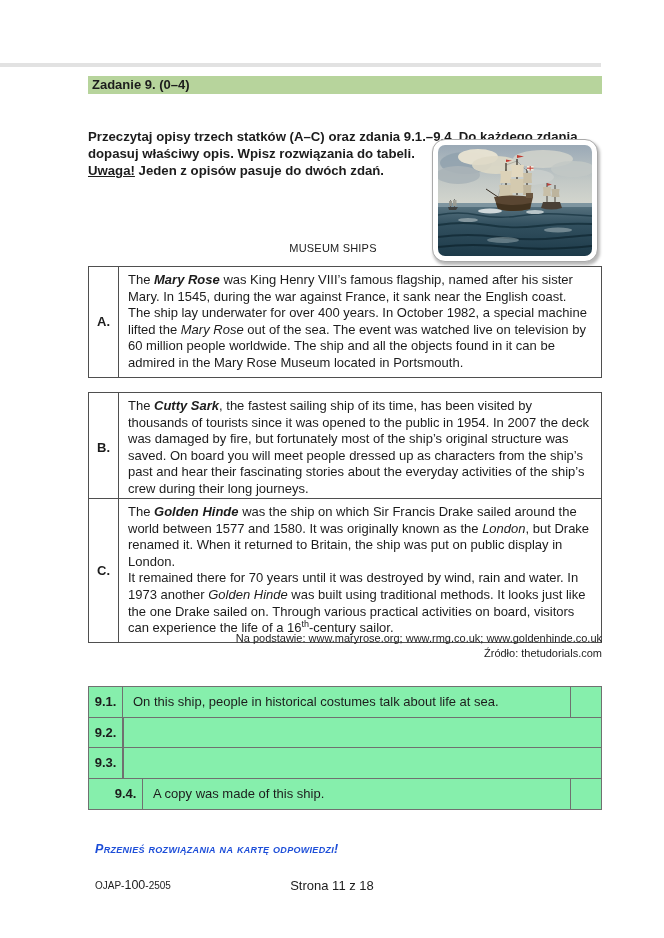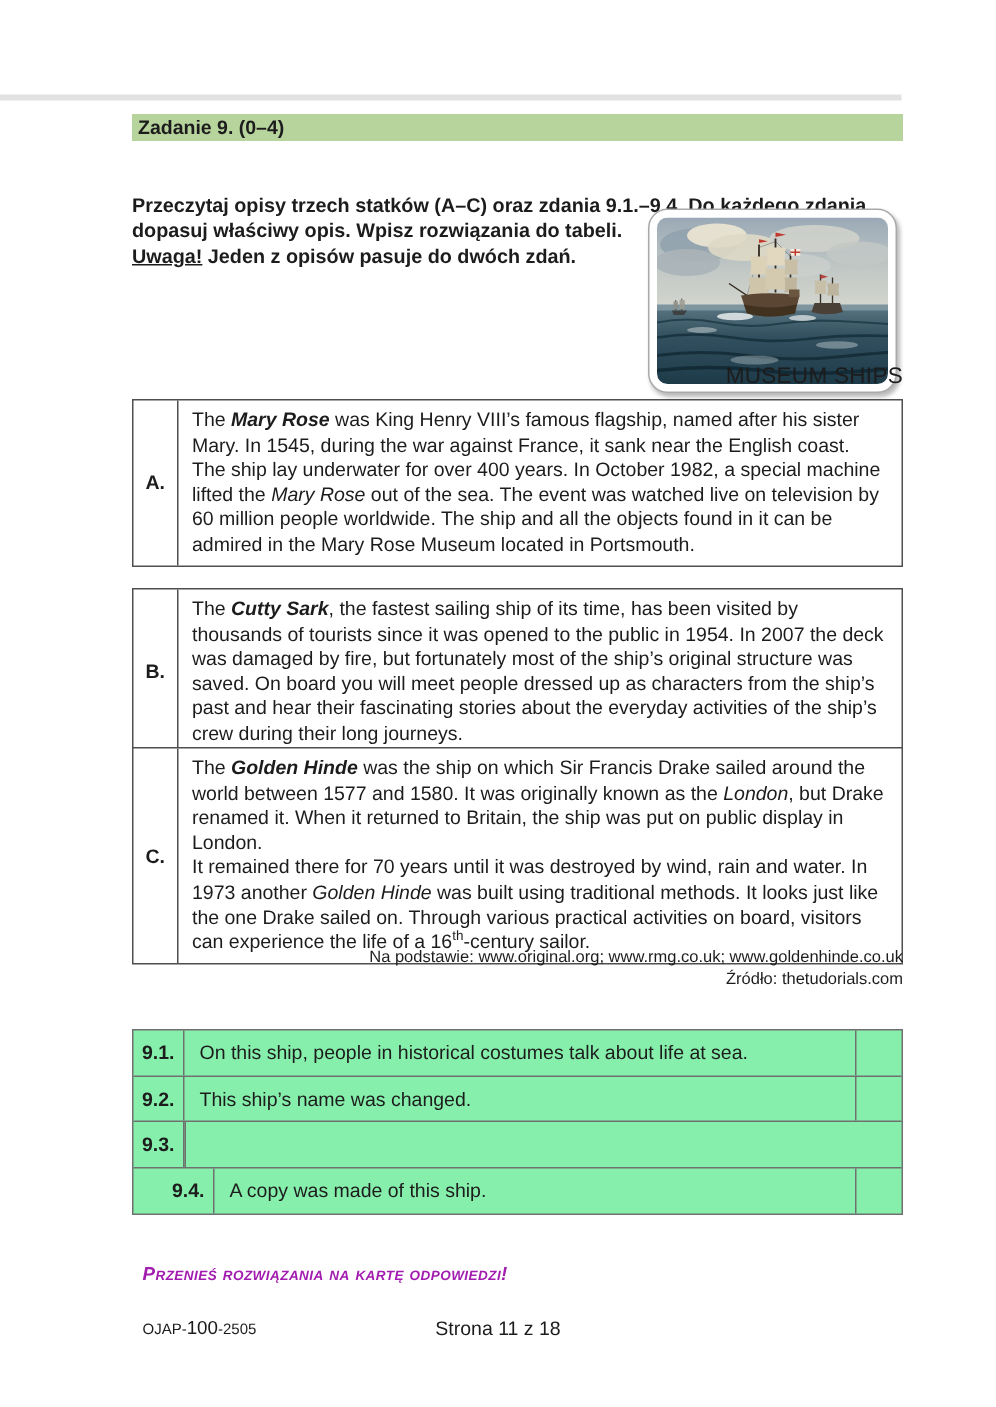--- a/index.html
+++ b/index.html
@@ -25,22 +25,22 @@
     font-size:13.2px; font-weight:700; line-height:17px;margin-top:31px;
   }
   .instructions .warn-prefix { text-decoration:underline; }
   .illustration-frame {
     position:absolute; left:432px; top:139px; width:166px; height:123px;
     background:#ffffff; border:1px solid #a9a9a9; border-radius:13px;
     padding:5px; box-shadow:1.5px 2.5px 3px rgba(0,0,0,0.28);
   }
   .illustration-frame svg { display:block; width:154px; height:111px; border-radius:7px; }
   .museum-title {
-    position:absolute; left:88px; top:242px; width:514px;
-    text-align:right; font-size:15px; letter-spacing:0.2px;
+    position:absolute; left:76px; top:242px; width:514px;
+    text-align:center; font-size:11px; letter-spacing:0.2px;
   }
   .desc-table {
     position:absolute; left:88px; width:514px;
     display:flex; border:1px solid #4f4f4f; background:#fff;
   }
   .desc-letter {
     width:30px; flex:0 0 30px; border-right:1px solid #4f4f4f;
     display:flex; align-items:center; justify-content:center;
     font-size:13px; font-weight:700;
   }
@@ -189,46 +189,45 @@
   </div>
 
   <div class="desc-table" style="top: 498px; min-height: 130px; border-color: rgb(79, 79, 79);">
     <div class="desc-letter">C.</div>
     <div class="desc-text"><span>The </span><span style="font-weight: 700; font-style: italic;">Golden Hinde</span><span> was the ship on which Sir Francis Drake sailed around the world between 1577 and 1580. It was originally known as the </span><span style="font-style: italic;">London</span><span>, but Drake renamed it. When it returned to Britain, the ship was put on public display in London.
 It remained there for 70 years until it was destroyed by wind, rain and water. In 1973 another </span><span style="font-style: italic;">Golden Hinde</span><span> was built using traditional methods. It looks just like the one Drake sailed on. Through various practical activities on board, visitors can experience the life of a 16</span><sup>th</sup><span>-century sailor.</span></div>
   </div>
 </div>
 
 <div class="sources">
-  <div>Na podstawie: www.original.org; www.rmg.co.uk; www.goldenhinde.co.uk</div>
+  <div>Na podstawie: www.maryrose.org; www.rmg.co.uk; www.goldenhinde.co.uk</div>
   <div>Źródło: thetudorials.com</div>
 </div>
 
 <div class="q-table" id="questions">
   <div class="q-row">
     <div class="q-num">9.1.</div>
     <div class="q-text">On this ship, people in historical costumes talk about life at sea.</div>
     <div class="q-answer"></div>
   </div>
 
   <div class="q-row">
     <div class="q-num">9.2.</div>
-    <div class="q-text">This ship’s name was changed.</div>
     <div class="q-answer"></div>
   </div>
 
   <div class="q-row">
     <div class="q-num">9.3.</div>
     <div class="q-answer"></div>
   </div>
 
   <div class="q-row">
     <div class="q-num">9.4.</div>
     <div class="q-text">A copy was made of this ship.</div>
     <div class="q-answer"></div>
   </div>
 </div>
 
-<div class="transfer-note" style="color: #a21caf;">Przenieś rozwiązania na kartę odpowiedzi!</div>
+<div class="transfer-note" style="color: #1d4ed8;">Przenieś rozwiązania na kartę odpowiedzi!</div>
 
 <div class="doc-code" id="doc-code"><span class="sm">OJAP-</span><span>100</span><span class="sm">-2505</span></div>
 
 <div class="page-num">Strona 11 z 18</div>
 
 </body></html>

